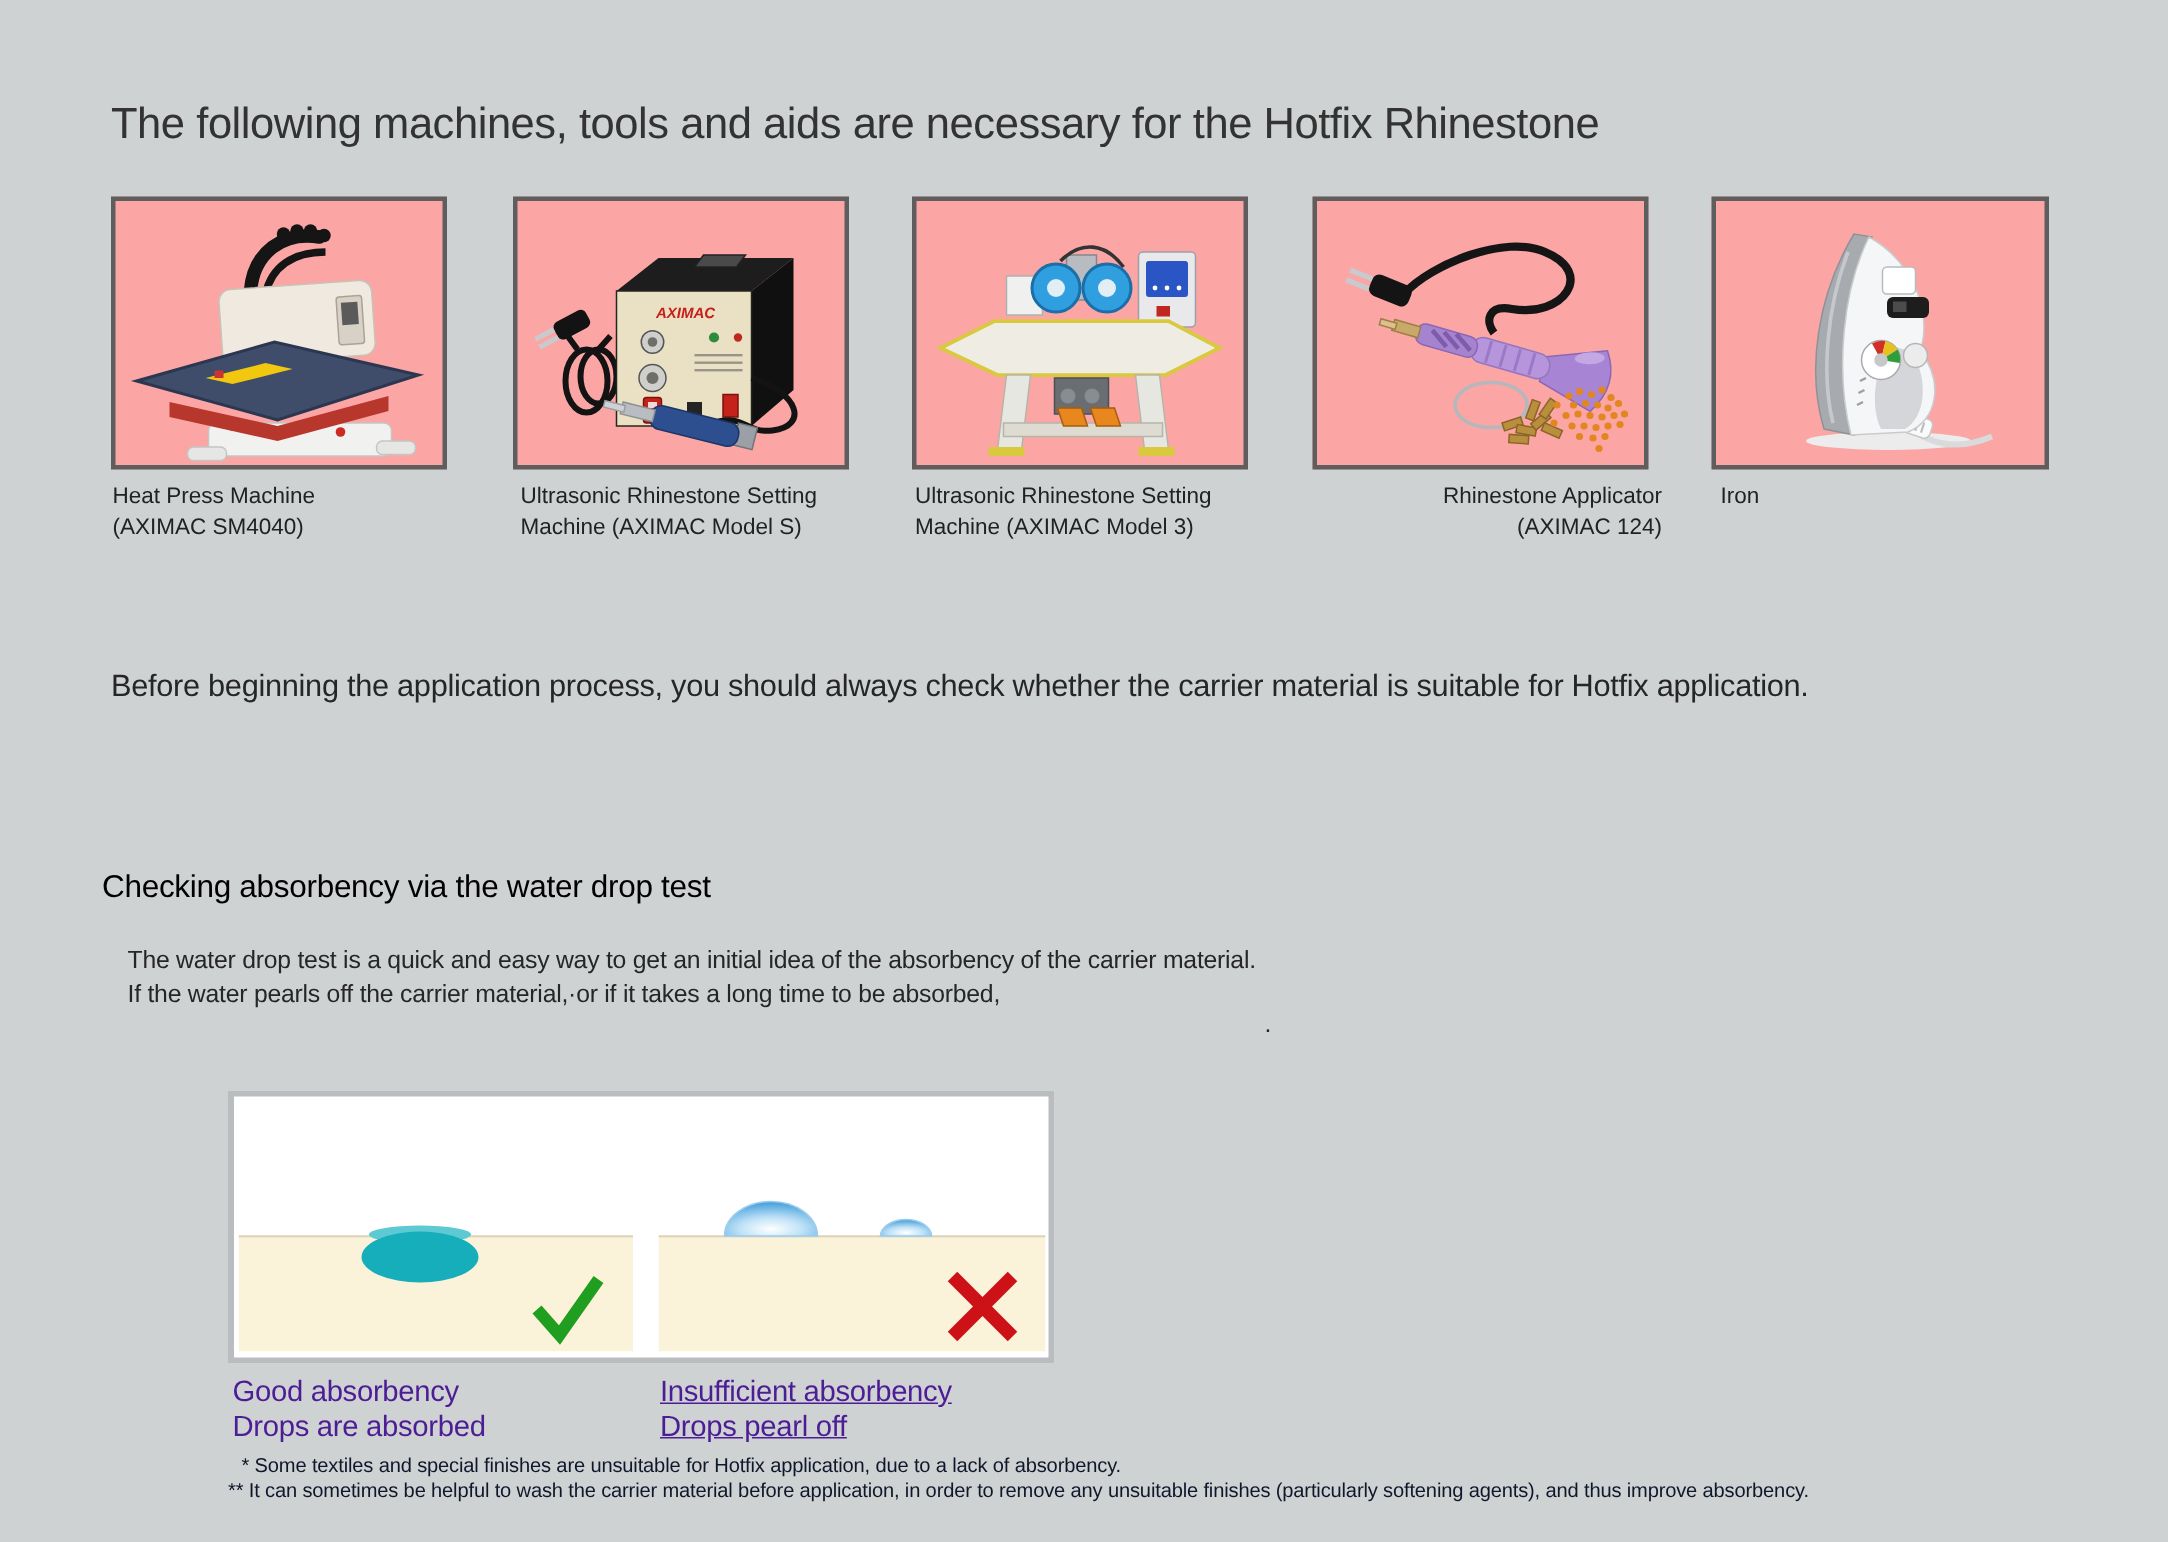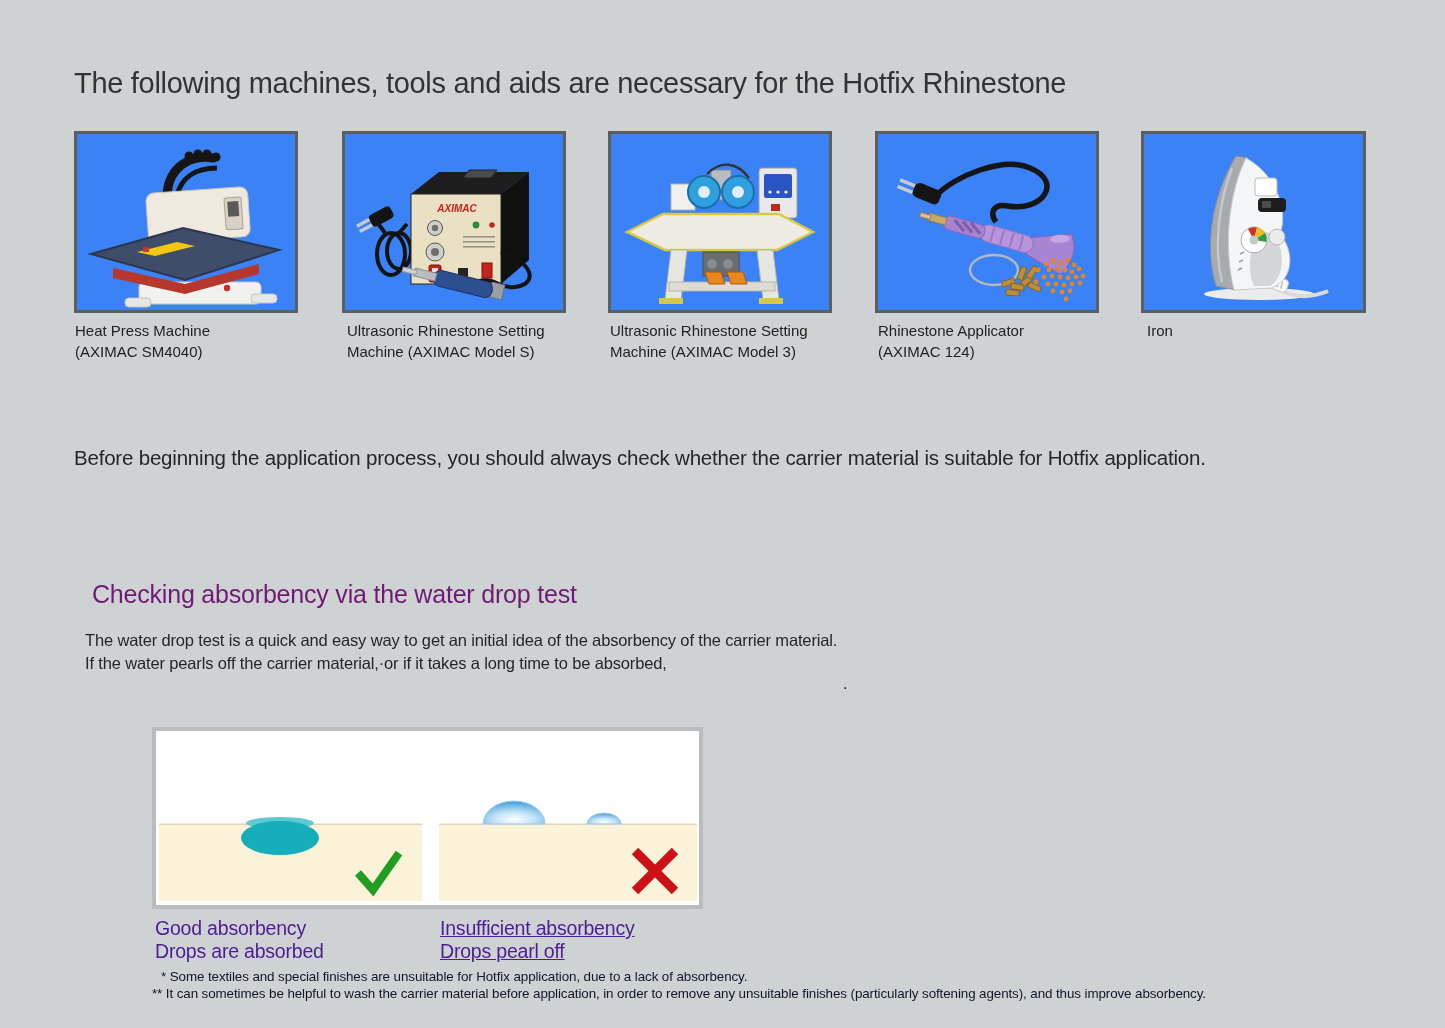--- a/index.html
+++ b/index.html
@@ -9,25 +9,25 @@
   }
   *{margin:0;padding:0;box-sizing:border-box;}
   html,body{width:1445px;height:1028px;}
   body{
     position:relative; background:var(--page_bg);
     font-family:"Liberation Sans","DejaVu Sans",sans-serif; color:var(--text);
     overflow:hidden;
   }
   .abs{position:absolute;margin-top:37px;}
   .page-title{left:74px; top:30px; font-size:29px; letter-spacing:-0.3px; color:#333; font-weight:500;}
-  .card{top:94px; width:224px; height:182px; background:#3b82f6; border:3px solid var(--card_border); }
+  .card{top:94px; width:224px; height:182px; background:#fca5a5; border:3px solid var(--card_border); }
   .card svg{width:100%;height:100%;display:block;}
   .prod-label{top:283px; width:230px; font-size:15px; line-height:21px; color:#222;}
   .intro{left:74px; top:409px; font-size:20.5px; letter-spacing:-0.2px; color:#262626;}
-  .sec-heading{left:92px; top:543px; font-size:25px; letter-spacing:-0.2px; color:#701a75; font-weight:500;}
+  .sec-heading{left:68px; top:543px; font-size:21px; letter-spacing:-0.2px; color:#000000; font-weight:500;}
   .bodytext{left:85px; top:592px; font-size:16.5px; line-height:22.5px; letter-spacing:-0.15px; color:#262626;}
   .bodytext div{white-space:pre-wrap;}
   .stray-dot{left:843px; top:637px; font-size:16.5px; color:#262626;}
   .diagram{left:152px; top:690px; width:551px; height:182px; background:#fff; border:4px solid var(--frame);}
   .panel{position:absolute; top:3px; height:167px; background:#fff;}
   .panel svg{width:100%;height:100%;display:block;}
   .panel-good{left:3px; width:263px;}
   .panel-bad{left:283px; width:258px;}
   .caption{top:880px; font-size:19.5px; line-height:23px; color:#4c1d95; letter-spacing:-0.2px;}
   .caption-good{left:155px;}
@@ -225,21 +225,21 @@
   <div>(AXIMAC SM4040)</div>
 </div>
 <div class="abs prod-label" style="left:347px;">
   <div>Ultrasonic Rhinestone Setting</div>
   <div>Machine (AXIMAC Model S)</div>
 </div>
 <div class="abs prod-label" style="left:610px;">
   <div>Ultrasonic Rhinestone Setting</div>
   <div>Machine (AXIMAC Model 3)</div>
 </div>
-<div class="abs prod-label" style="left:878px;">
+<div class="abs prod-label" style="left:878px;text-align:right;">
   <div>Rhinestone Applicator</div>
   <div>(AXIMAC 124)</div>
 </div>
 <div class="abs prod-label" style="left:1147px;">
   <div>Iron</div>
   <div></div>
 </div>
 
 <div class="abs intro">Before beginning the application process, you should always check whether the carrier material is suitable for Hotfix application.</div>
 

